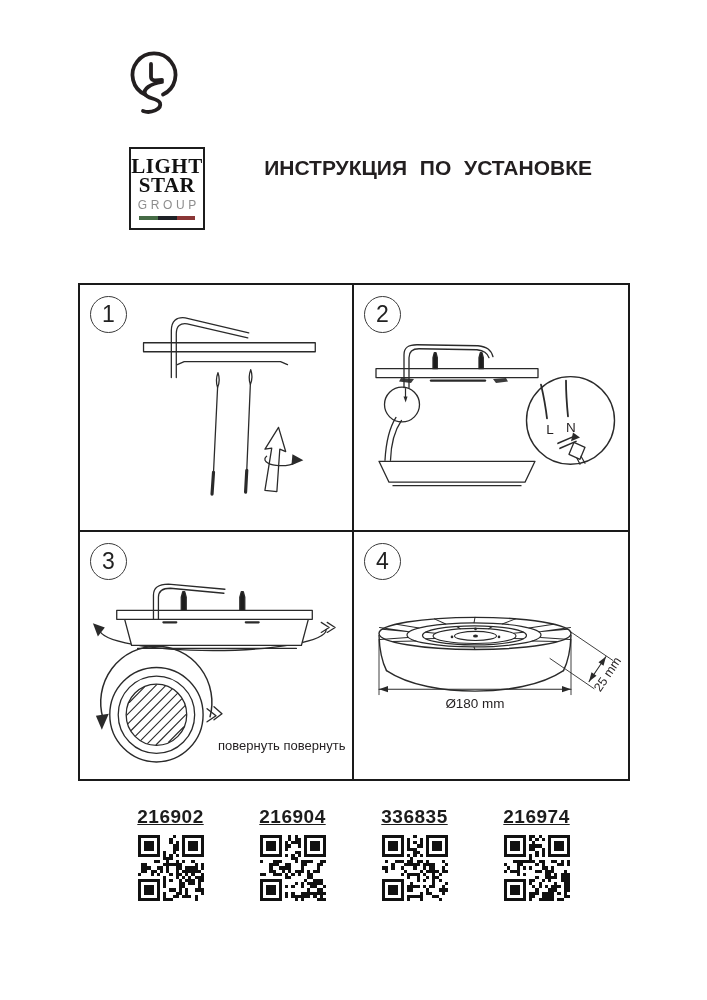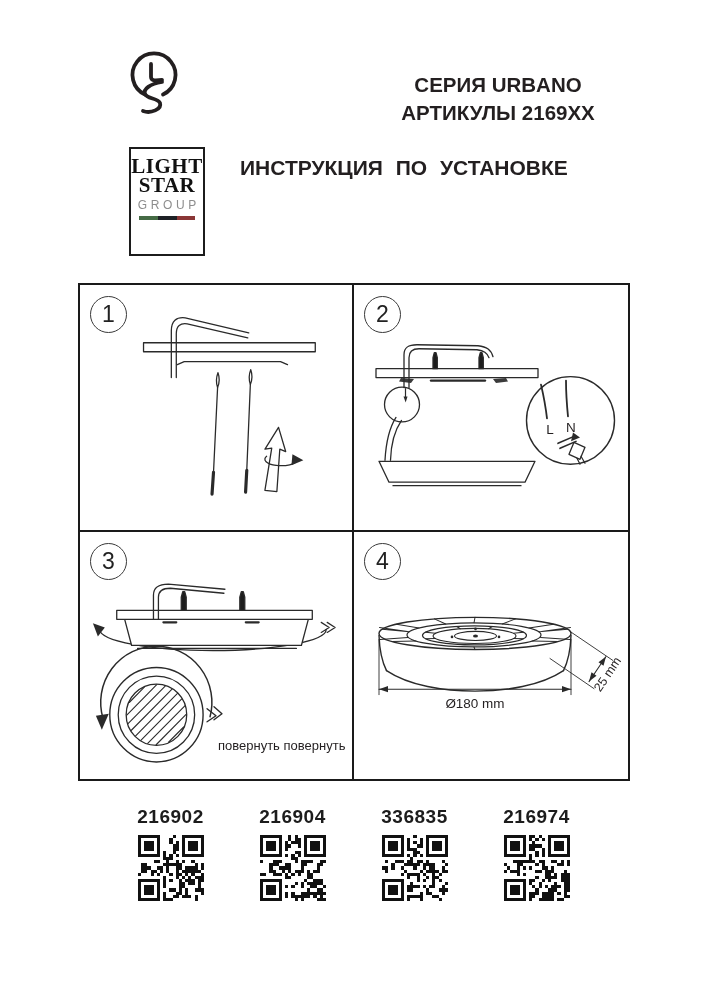--- a/index.html
+++ b/index.html
@@ -5,66 +5,62 @@
   html,body{margin:0;padding:0;background:#fff;}
   #page{position:relative;width:707px;height:1000px;background:#fff;overflow:hidden;
         font-family:"Liberation Sans",sans-serif;color:#231f20;}
 
   
   .bulb-logo{position:absolute;left:127px;top:49px;width:56px;height:78px;}
   .wordmark{position:absolute;left:186px;top:56px;font-size:41px;font-weight:700;
             letter-spacing:-1px;color:#231f20;}
   .series-block{position:absolute;left:400px;top:71px;width:196px;text-align:center;
                 font-weight:700;font-size:20.5px;line-height:28px;}
-  .group-box{position:absolute;left:129px;top:147px;width:76px;height:109px;border:2px solid #1c1c1c;
+  .group-box{position:absolute;left:129px;top:147px;width:76px;height:83px;border:2px solid #1c1c1c;
              box-sizing:border-box;text-align:center;padding-top:8px;}
   .group-box .big{font-family:"Liberation Serif",serif;font-weight:700;font-size:21px;
                   line-height:19px;letter-spacing:.5px;color:#111;}
   .group-box .small{font-size:12px;letter-spacing:3.6px;margin-right:-3.6px;color:#8d8d8d;margin-top:3px;}
   .group-box .flag{width:56px;height:4px;margin:4px auto 0;
                    background:linear-gradient(90deg,#456b45 0 34%,#1e2126 34% 67%,#8a3636 67% 100%);}
-  .doc-title{position:absolute;left:240px;top:154px;width:352px;text-align:left;
+  .doc-title{position:absolute;left:240px;top:154px;width:352px;text-align:right;
              font-weight:700;font-size:21px;line-height:28px;}
   .doc-title .l1{word-spacing:7px;}
 
   
   .grid{position:absolute;left:78px;top:283px;width:552px;height:498px;border:2px solid #1a1a1a;
         box-sizing:border-box;display:grid;grid-template-columns:1fr 1fr;grid-template-rows:1fr 1fr;}
   .cell{position:relative;}
   .cell.c1{border-right:2px solid #1a1a1a;border-bottom:2px solid #1a1a1a;}
   .cell.c2{border-bottom:2px solid #1a1a1a;}
   .cell.c3{border-right:2px solid #1a1a1a;}
   .badge{position:absolute;left:10px;top:11px;width:35px;height:35px;border:1.5px solid #3a3a3a;
          border-radius:50%;display:flex;align-items:center;justify-content:center;
          font-size:23px;color:#222;z-index:2;background:transparent;}
   .cell svg.draw{position:absolute;inset:0;width:100%;height:100%;}
   .caption{position:absolute;left:138px;top:204px;font-size:13px;line-height:19px;color:#231f20;z-index:2;}
   svg text{font-family:"Liberation Sans",sans-serif;fill:#231f20;}
 
   
   .footer{position:absolute;left:0;top:806px;width:707px;display:flex;justify-content:center;gap:52px;}
   .article{width:70px;text-align:center;}
-  .article .code{font-size:19px;font-weight:700;letter-spacing:.5px;color:#1c1c1c;}
+  .article .code{font-size:19px;font-weight:700;letter-spacing:.5px;color:#1c1c1c;text-decoration:underline;}
   .article .qr{width:66px;height:66px;margin:7px auto 0;}
 </style>
 </head>
 <body>
 
 <div id="page">
 
   <svg class="bulb-logo" viewBox="0 0 56 78" fill="none" stroke="#231f20" stroke-width="3.8" stroke-linecap="round" stroke-linejoin="round">
     <path d="M36,45.5 A21.5,21.5 0 1 0 18,45.5"></path>
     <path d="M24,15 V28 Q24,31.5 29,31.5 L35,31"></path>
     <path d="M35,33 C23,35 16,40 18,45 C20,50 31,49 33,54 C35,60 24,65 16,62"></path>
   </svg>
 
-  <div class="series-block">
-    <div>СЕРИЯ URBANO</div>
-    <div>АРТИКУЛЫ 2169XX</div>
-  </div>
 
   <div class="group-box">
     <div class="big">LIGHT</div>
     <div class="big">STAR</div>
     <div class="small">GROUP</div>
     <div class="flag"></div>
   </div>
 
   <div class="doc-title">
     <div class="l1">ИНСТРУКЦИЯ ПО УСТАНОВКЕ</div>

